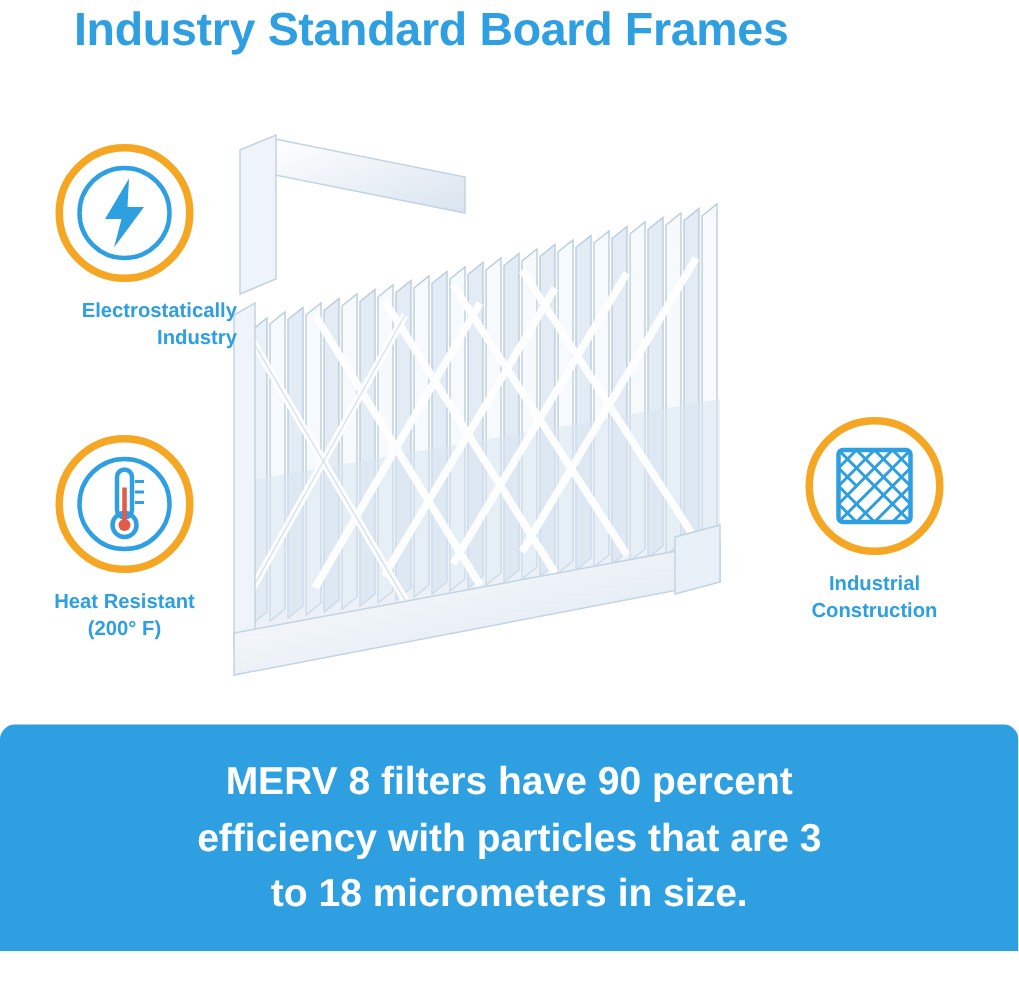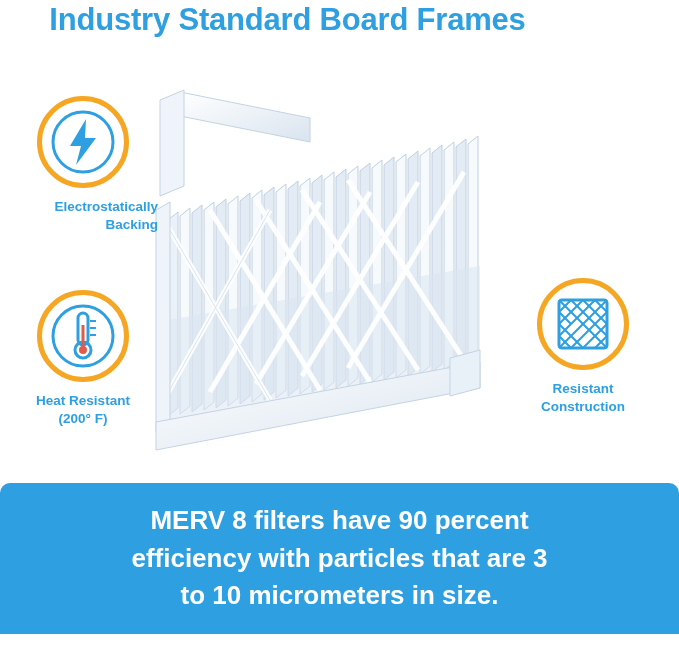--- a/index.html
+++ b/index.html
@@ -178,21 +178,21 @@
 
   <div class="feature feature-tl">
     <div class="badge-ring">
       <svg width="82" height="82" viewBox="0 0 82 82" class="badge-inner-svg">
         <circle cx="41" cy="41" r="30" fill="none" stroke="#2e9fe0" stroke-width="3"></circle>
         <polygon points="44,18 28,45 39,45 34,64 54,37 43,37" fill="#2e9fe0"></polygon>
       </svg>
     </div>
     <div class="badge-label">
       <span>Electrostatically</span><br>
-      <span>Backing</span>
+      <span>Industry</span>
     </div>
   </div>
 
   <div class="feature feature-bl">
     <div class="badge-ring">
       <svg width="82" height="82" viewBox="0 0 82 82" class="badge-inner-svg">
         <circle cx="41" cy="41" r="30" fill="none" stroke="#2e9fe0" stroke-width="3"></circle>
         <rect x="36" y="18" width="10" height="32" rx="5" fill="none" stroke="#2e9fe0" stroke-width="3"></rect>
         <circle cx="41" cy="55" r="8" fill="none" stroke="#2e9fe0" stroke-width="3"></circle>
         <circle cx="41" cy="55" r="4" fill="#e05b4a"></circle>
@@ -213,26 +213,26 @@
     <div class="badge-ring">
       <svg width="82" height="82" viewBox="0 0 82 82" class="badge-inner-svg">
         <rect x="17" y="17" width="48" height="48" rx="3" fill="none" stroke="#2e9fe0" stroke-width="3"></rect>
         <g stroke="#2e9fe0" stroke-width="2" fill="none">
           <path d="M17,29 L29,17 M17,41 L41,17 M17,53 L53,17 M17,65 L65,17 M29,65 L65,29 M41,65 L65,41 M53,65 L65,53"></path>
           <path d="M17,29 L29,41 M17,41 L41,65 M17,17 L65,65 M29,17 L65,53 M41,17 L65,41 M53,17 L65,29 M17,53 L29,65"></path>
         </g>
       </svg>
     </div>
     <div class="badge-label">
-      <span>Resistant</span><br>
+      <span>Industrial</span><br>
       <span>Construction</span>
     </div>
   </div>
 
   <div class="banner">
     <div class="banner-text">
       <span class="banner-line">MERV 8 filters have 90 percent</span>
       <span class="banner-line">efficiency with particles that are 3</span>
-      <span class="banner-line">to 10 micrometers in size.</span>
+      <span class="banner-line">to 18 micrometers in size.</span>
     </div>
   </div>
 
 </div>
 
 </body></html>

